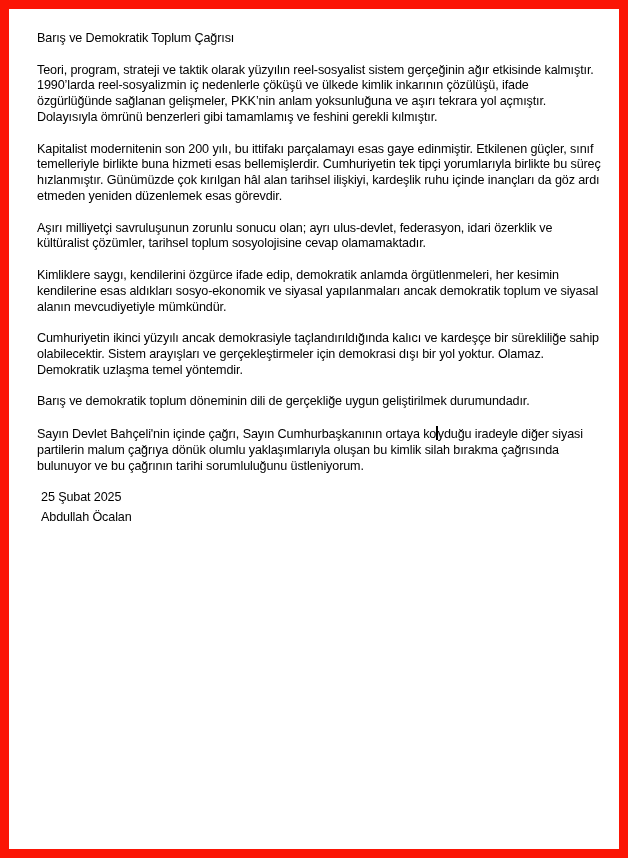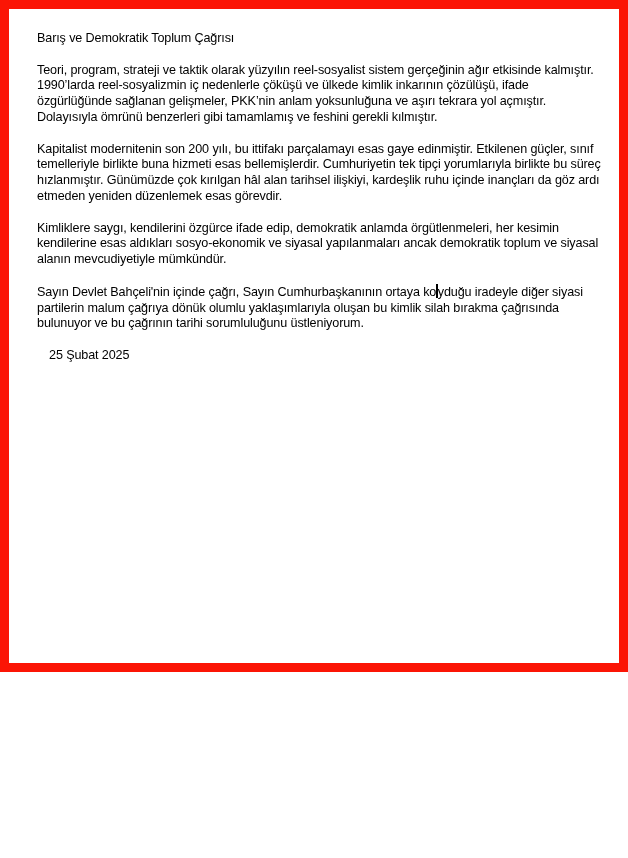--- a/index.html
+++ b/index.html
@@ -1,61 +1,65 @@
 <!DOCTYPE html>
 <html><head>
 <meta charset="utf-8">
 <style>
   html, body { margin: 0; padding: 0; background: #ffffff; }
   .page {
     position: relative;
     width: 628px;
-    height: 672px;
+    height: 858px;
     box-sizing: border-box;
     border: 9px solid #fb1505;
     background: #ffffff;
     overflow: hidden;
     text-decoration: underline;
   }
   .doc {
     position: absolute;
     top: 22px;
     left: 28px;
     width: 566px;
     font-family: "Liberation Sans", sans-serif;
     font-size: 12.6px;
     line-height: 15.8px;
     letter-spacing: -0.12px;
     color: #000000;
   }
   .title, .para { margin: 0 0 15.8px 0; padding: 0; }
-  .sig-line { margin: 12px; padding: 0; }
+  .sig-line { margin: 4px; padding: 0; }
   .caret {
     display: inline-block;
     width: 1.5px;
     height: 14px;
     background: #000000;
     vertical-align: -2px;
   }
 </style>
 </head>
 <body>
 
 <div class="page" style="border-color: rgb(251, 21, 5); background: rgb(255, 255, 255);">
   <div class="doc" style="color: rgb(0, 0, 0);">
 
     <p class="title">Barış ve Demokratik Toplum Çağrısı</p>
 
     <div>
         <p class="para">Teori, program, strateji ve taktik olarak yüzyılın reel-sosyalist sistem gerçeğinin ağır etkisinde kalmıştır. 1990’larda reel-sosyalizmin iç nedenlerle çöküşü ve ülkede kimlik inkarının çözülüşü, ifade özgürlüğünde sağlanan gelişmeler, PKK’nin anlam yoksunluğuna ve aşırı tekrara yol açmıştır. Dolayısıyla ömrünü benzerleri gibi tamamlamış ve feshini gerekli kılmıştır.</p>
         <p class="para">Kapitalist modernitenin son 200 yılı, bu ittifakı parçalamayı esas gaye edinmiştir. Etkilenen güçler, sınıf temelleriyle birlikte buna hizmeti esas bellemişlerdir. Cumhuriyetin tek tipçi yorumlarıyla birlikte bu süreç hızlanmıştır. Günümüzde çok kırılgan hâl alan tarihsel ilişkiyi, kardeşlik ruhu içinde inançları da göz ardı etmeden yeniden düzenlemek esas görevdir.</p>
+        <p class="para">Aşırı milliyetçi savruluşunun zorunlu sonucu olan; ayrı ulus-devlet, federasyon, idari özerklik ve kültüralist çözümler, tarihsel toplum sosyolojisine cevap olamamaktadır.</p>
         <p class="para">Kimliklere saygı, kendilerini özgürce ifade edip, demokratik anlamda örgütlenmeleri, her kesimin kendilerine esas aldıkları sosyo-ekonomik ve siyasal yapılanmaları ancak demokratik toplum ve siyasal alanın mevcudiyetiyle mümkündür.</p>
+        <p class="para">Cumhuriyetin ikinci yüzyılı ancak demokrasiyle taçlandırıldığında kalıcı ve kardeşçe bir sürekliliğe sahip olabilecektir. Sistem arayışları ve gerçekleştirmeler için demokrasi dışı bir yol yoktur. Olamaz. Demokratik uzlaşma temel yöntemdir.</p>
+        <p class="para">Barış ve demokratik toplum döneminin dili de gerçekliğe uygun geliştirilmek durumundadır.</p>
       </div>
 
     <p class="para"><span>Sayın Devlet Bahçeli'nin içinde çağrı, Sayın Cumhurbaşkanının ortaya ko</span><span class="caret" style="background: rgb(0, 0, 0);"></span><span>yduğu iradeyle diğer siyasi partilerin malum çağrıya dönük olumlu yaklaşımlarıyla oluşan bu kimlik silah bırakma çağrısında bulunuyor ve bu çağrının tarihi sorumluluğunu üstleniyorum.</span></p>
 
     <div>
       </div>
 
     <p class="sig-line">25 Şubat 2025</p>
+    <p class="sig-line">Abdullah Öcalan</p>
 
   </div>
 </div>
 
 </body></html>

